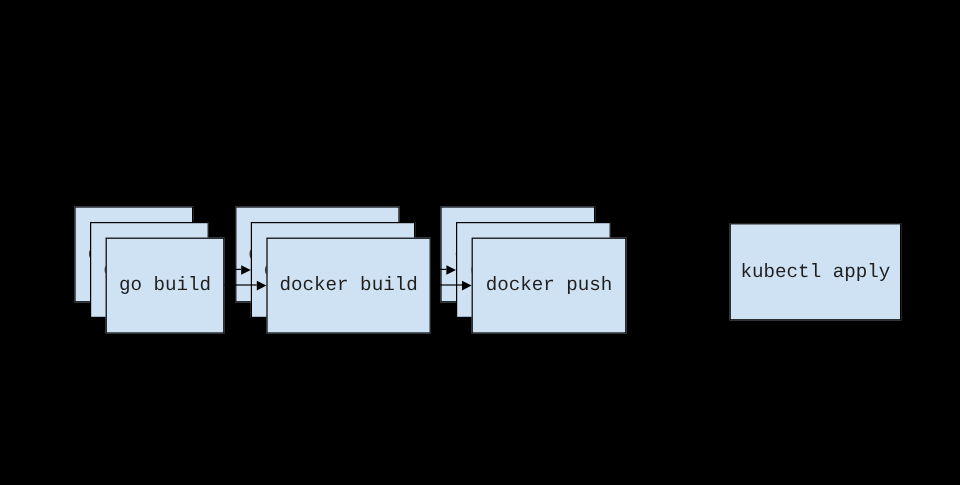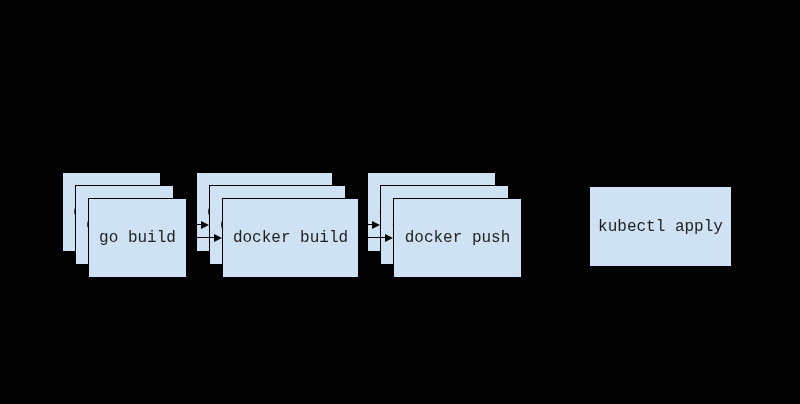--- a/index.html
+++ b/index.html
@@ -82,21 +82,21 @@
   <div class="box z1" style="left:367px; top:172px; width:129px; height:80px;">
     <span>docker push</span>
   </div>
   <div class="box z3" style="left:380px; top:185px; width:129px; height:80px;">
     <span>docker push</span>
   </div>
   <div class="box z5" style="left:393px; top:198px; width:129px; height:80px;">
     <span>docker push</span>
   </div>
 
-  <div class="box z1" style="left:589px; top:186px; width:143px; height:81px;">
+  <div class="box z1" style="left:608px; top:186px; width:143px; height:81px;">
     <span>kubectl apply</span>
   </div>
 
   <div class="arrow z4" style="left:174px; top:221px; width:35px;">
     <div class="shaft" style="width:27px;"></div>
     <div class="head" style="left:27px;"></div>
   </div>
 
   <div class="arrow z6" style="left:187px; top:234px; width:35px;">
     <div class="shaft" style="width:27px;"></div>

